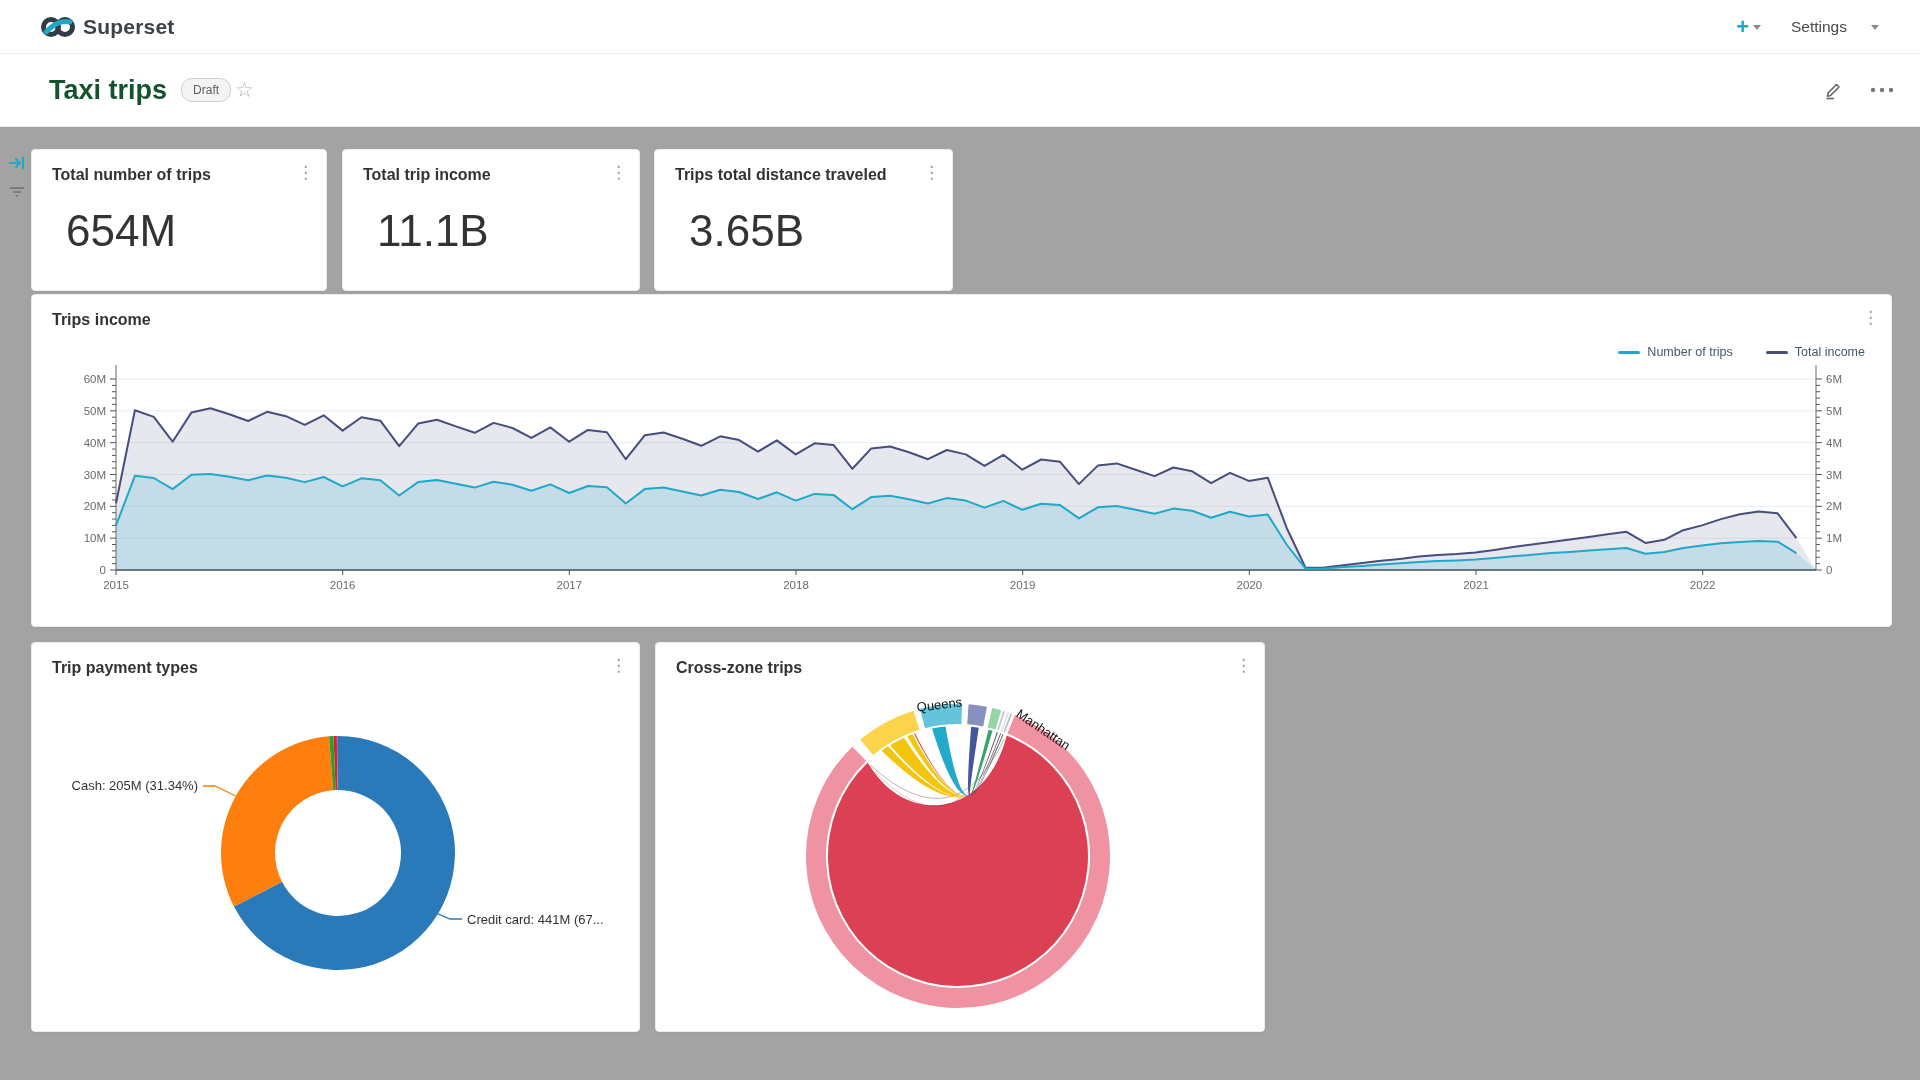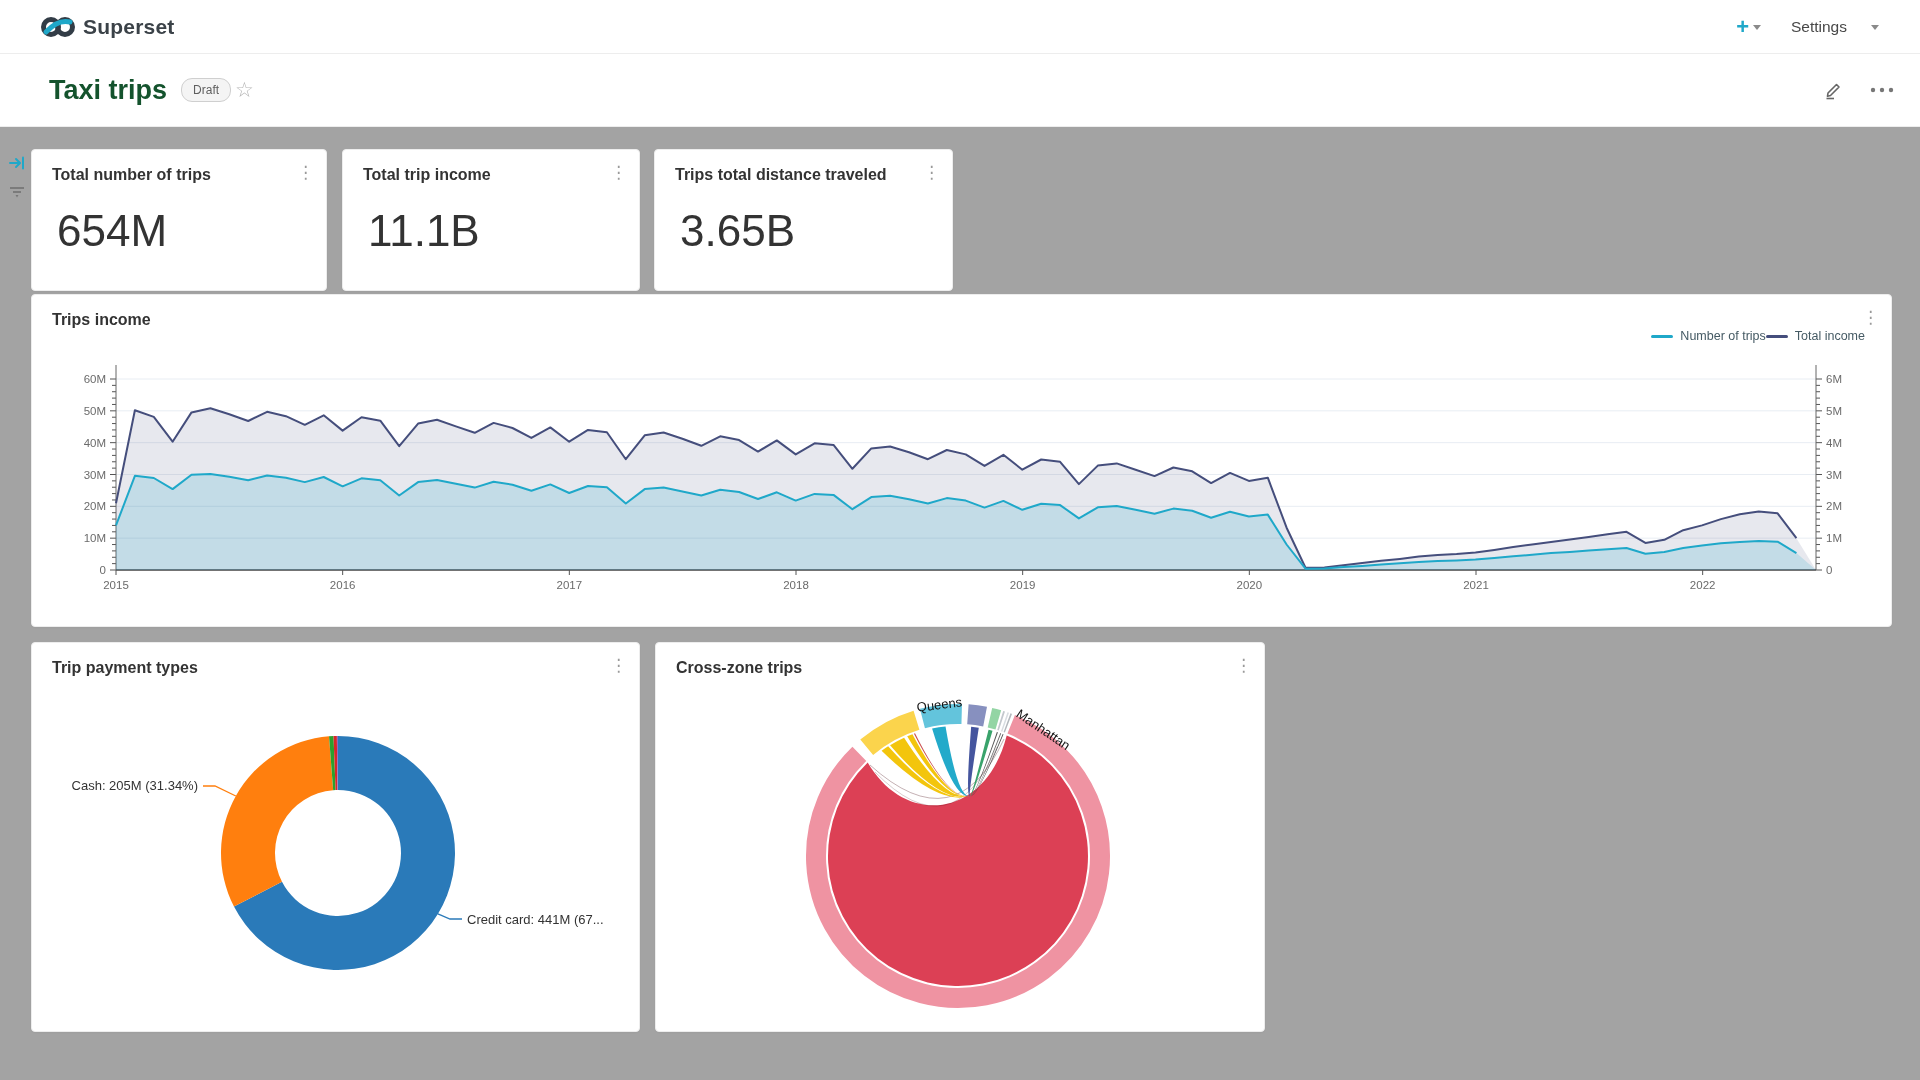--- a/index.html
+++ b/index.html
@@ -28,22 +28,22 @@
   .header-right { margin-left:auto; display:flex; align-items:center; gap:26px;}
   .icon-btn { color:#656565; cursor:pointer; display:flex; align-items:center;}
   .content { position:absolute; top:127px; left:0; width:1920px; height:953px; background:#a3a3a3;}
   .filter-expand { position:absolute; left:8px; top:28px; cursor:pointer;}
   .filter-collapse { position:absolute; left:8px; top:58px; cursor:pointer;}
   .card { position:absolute; background:#fff; border:1px solid #ededed; border-radius:4px;
     box-shadow:0 1px 2px rgba(0,0,0,.03);}
   .card-title { position:absolute; left:20px; top:16px; font-size:16px; font-weight:bold; color:#333;}
   .kebab { position:absolute; right:12px; top:14px; color:#9a9a9a; font-size:17px; line-height:1;
     cursor:pointer; letter-spacing:0;}
-  .kpi-value { position:absolute; left:25px; top:56px; font-size:44px; font-weight:500; color:#333;}
-  .legend { position:absolute; right:26px; top:34px; display:flex; gap:0; align-items:center;}
+  .kpi-value { position:absolute; left:34px; top:56px; font-size:44px; font-weight:500; color:#333;}
+  .legend { position:absolute; right:26px; top:50px; display:flex; gap:33px; align-items:center;}
   .legend-item { display:flex; align-items:center; gap:7px; font-size:12.5px; color:#455a64; cursor:pointer;}
   .legend-swatch { width:22px; height:3px; border-radius:2px; }
   svg text { font-family:"Liberation Sans","DejaVu Sans",sans-serif; }
 </style>
 </head>
 <body>
 
 <nav class="navbar">
   <div class="brand-wrap">
     <svg width="34" height="24" viewBox="0 0 34 24">

